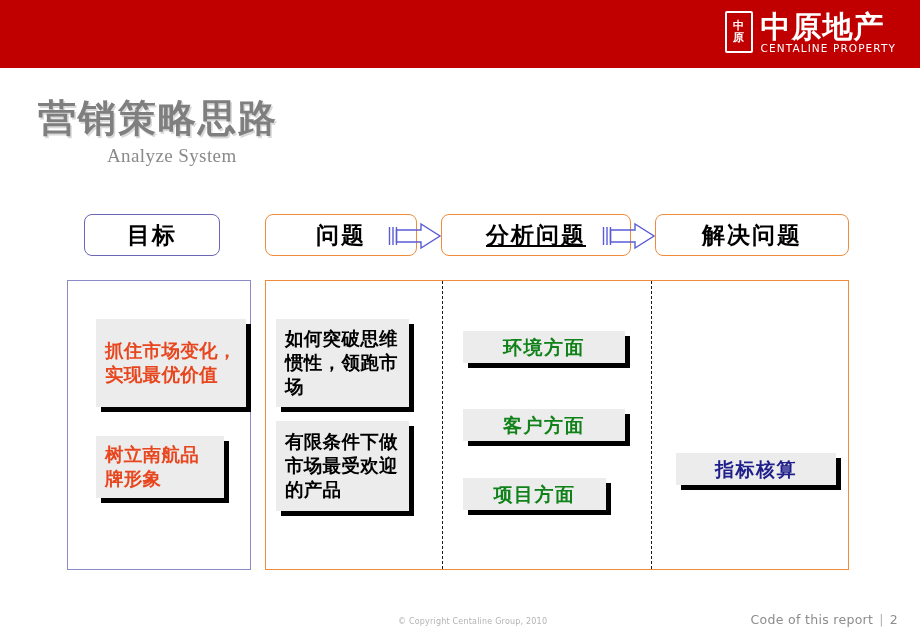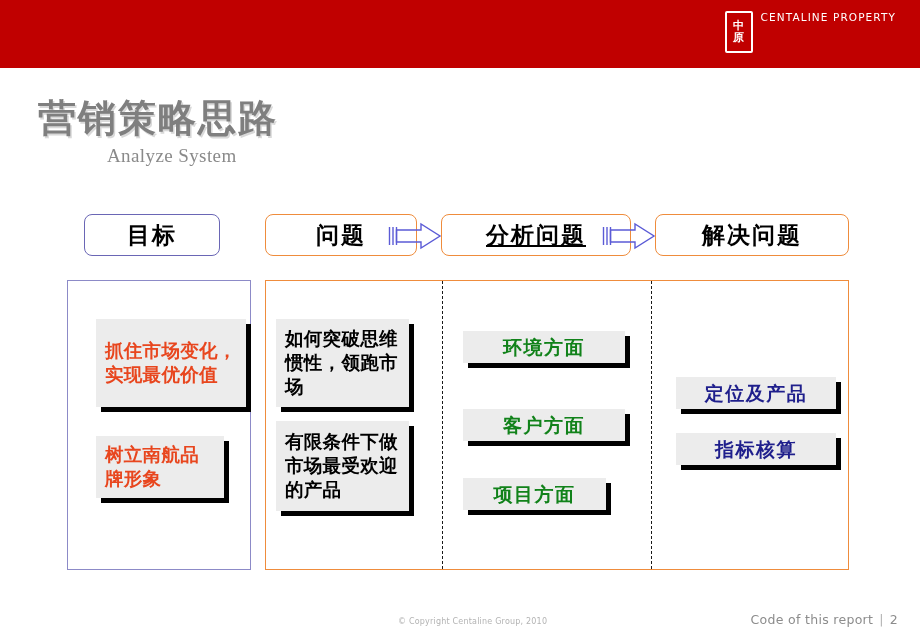--- a/index.html
+++ b/index.html
@@ -207,21 +207,21 @@
 
   
   .card-solve { justify-content: center; }
   .card-solve .card-text {
     color: #1f1f8c;
     font-size: 19px;
     text-align: center;
     letter-spacing: 1.5px;
   }
   #card-solve-1 { left: 410px; top: 96px;  width: 160px; height: 32px; }
-  #card-solve-2 { left: 410px; top: 152px; width: 160px; height: 32px; }
+  #card-solve-2 { left: 410px; top: 172px; width: 160px; height: 32px; }
 
   
   #footer-copyright {
     position: absolute;
     left: 398px;
     top: 617px;
     font-size: 8px;
     color: #b3b3b3;
     letter-spacing: 0.2px;
     white-space: nowrap;
@@ -240,20 +240,21 @@
 </head>
 <body>
 
 <div id="header-band">
   <div id="logo-block">
     <div id="logo-seal">
       <span>中</span>
       <span>原</span>
     </div>
     <div id="logo-text-wrap">
+      <div id="logo-cn">中原地产</div>
       <div id="logo-en">CENTALINE PROPERTY</div>
     </div>
   </div>
 </div>
 
 <div id="page-title">营销策略思路</div>
 <div id="page-subtitle">Analyze System</div>
 
 <div class="stage-box" id="stage-goal">
   <span class="stage-label">目标</span>
@@ -308,23 +309,20 @@
   <div class="card card-analyze" id="card-analyze-1">
     <span class="card-text">环境方面</span>
   </div>
   <div class="card card-analyze" id="card-analyze-2">
     <span class="card-text">客户方面</span>
   </div>
   <div class="card card-analyze" id="card-analyze-3">
     <span class="card-text">项目方面</span>
   </div>
 
-  <div class="card card-solve" id="card-solve-1">
-    <span class="card-text">定位及产品</span>
-  </div>
   <div class="card card-solve" id="card-solve-2">
     <span class="card-text">指标核算</span>
   </div>
 </div>
 
 <div id="footer-copyright">© Copyright  Centaline Group, 2010</div>
 <div id="footer-right">
   <span>Code of this report</span><span class="sep">|</span><span>2</span>
 </div>
 

